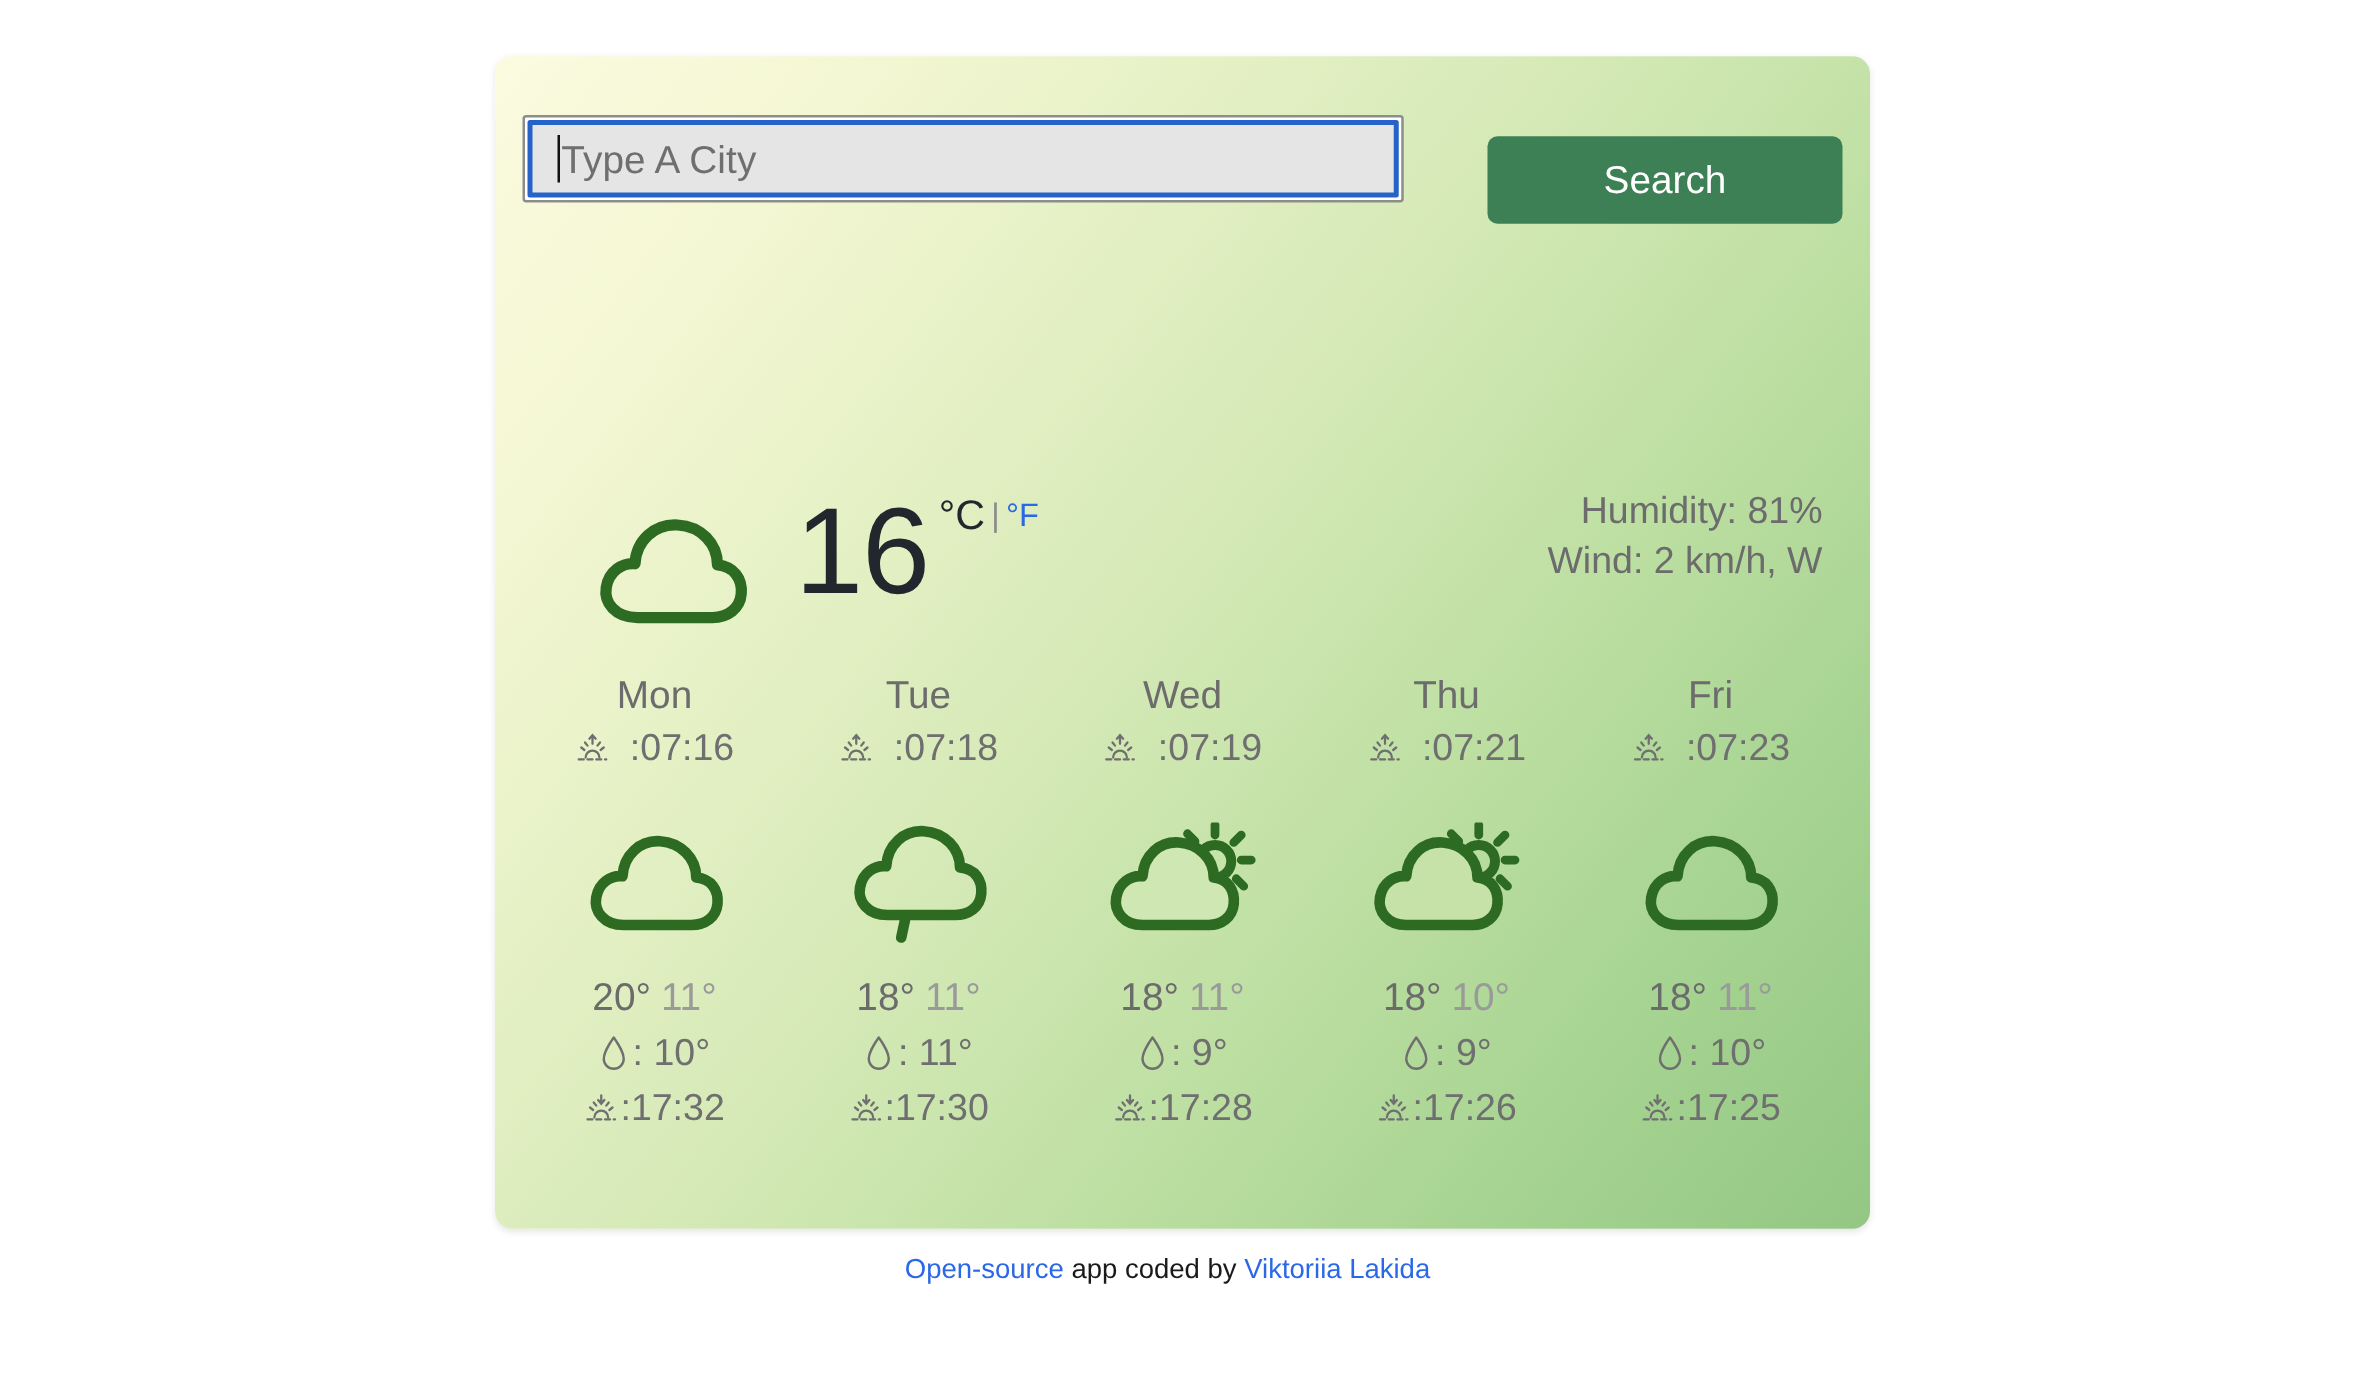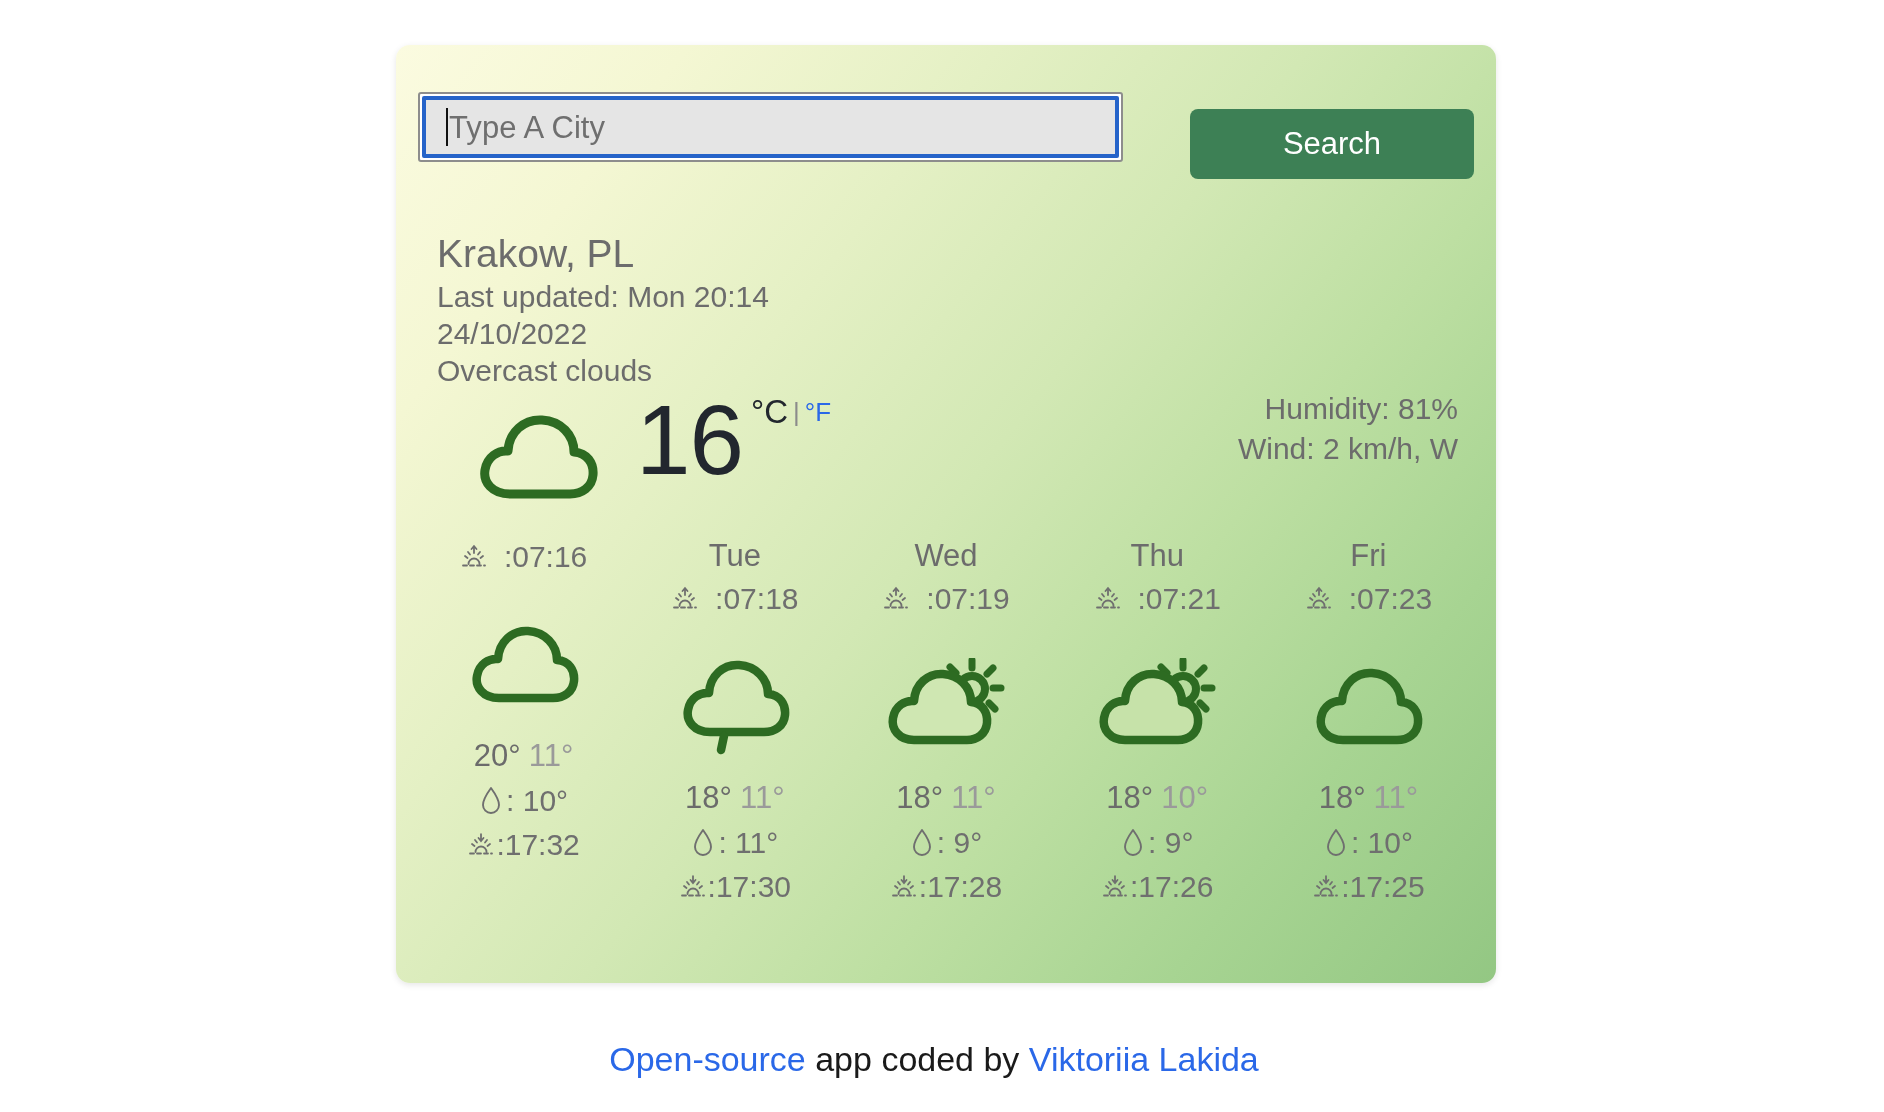--- a/index.html
+++ b/index.html
@@ -230,24 +230,23 @@
     white-space: nowrap;
   }
 
   
   .footer {
     position: absolute;
     left: 0;
     top: 996px;
     width: 1868px;
     text-align: center;
-    font-size: 34px;
+    font-size: 22px;
     color: #1a1a1a;
     line-height: 38px;
-    margin-top: 44px;
   }
   .footer a {
     color: #2a68e8;
     text-decoration: none;
     cursor: pointer;
   }
 </style>
 </head>
 <body>
 
@@ -258,26 +257,20 @@
     <div class="search-row">
       <div class="search-input-wrap">
         <div class="search-input-inner">
           <div class="caret"></div>
           <span class="placeholder-text">Type A City</span>
         </div>
       </div>
       <button class="search-button">Search</button>
     </div>
 
-    <div class="city-block">
-      <div class="city-name">Krakow, PL</div>
-      <div class="meta-line">Last updated: Mon 20:14</div>
-      <div class="meta-line">24/10/2022</div>
-      <div class="meta-line">Overcast clouds</div>
-    </div>
 
     <div class="current-row">
 
       <div class="current-icon">
         <svg viewBox="0 0 130 115" width="130" height="115">
           <path d="M38 92 C20 92 11 80 13 68 C15 55 26 48 36 49 C37 30 52 17 70 18 C89 19 102 33 102 50
                    C115 51 122 61 121 73 C120 85 110 92 98 92 Z" fill="none" stroke="#2d6b22" stroke-width="9" stroke-linejoin="round" stroke-linecap="round"></path>
         </svg>
       </div>
 
@@ -292,20 +285,21 @@
 
       <div class="conditions">
         <div>Humidity: 81%</div>
         <div>Wind: 2 km/h, W</div>
       </div>
     </div>
 
     <div class="forecast">
 
       <div class="fc-col">
+        <div class="fc-day">Mon</div>
         <div class="fc-sun-line">
           <svg width="28" height="26" viewBox="0 0 28 26">
             <g stroke="#6f6f6f" stroke-width="1.8" fill="none" stroke-linecap="round">
               <path d="M14 3 L14 9 M11.5 5 L14 2.2 L16.5 5"></path>
               <path d="M5 12 L7.5 14 M23 12 L20.5 14 M8 8 L10 10.5 M20 8 L18 10.5"></path>
               <path d="M8.5 20 a5.5 5.5 0 0 1 11 0" fill="none"></path>
               <path d="M3 21.5 L25 21.5" stroke-dasharray="4 3"></path>
             </g>
           </svg>
           <span>:07:16</span>

